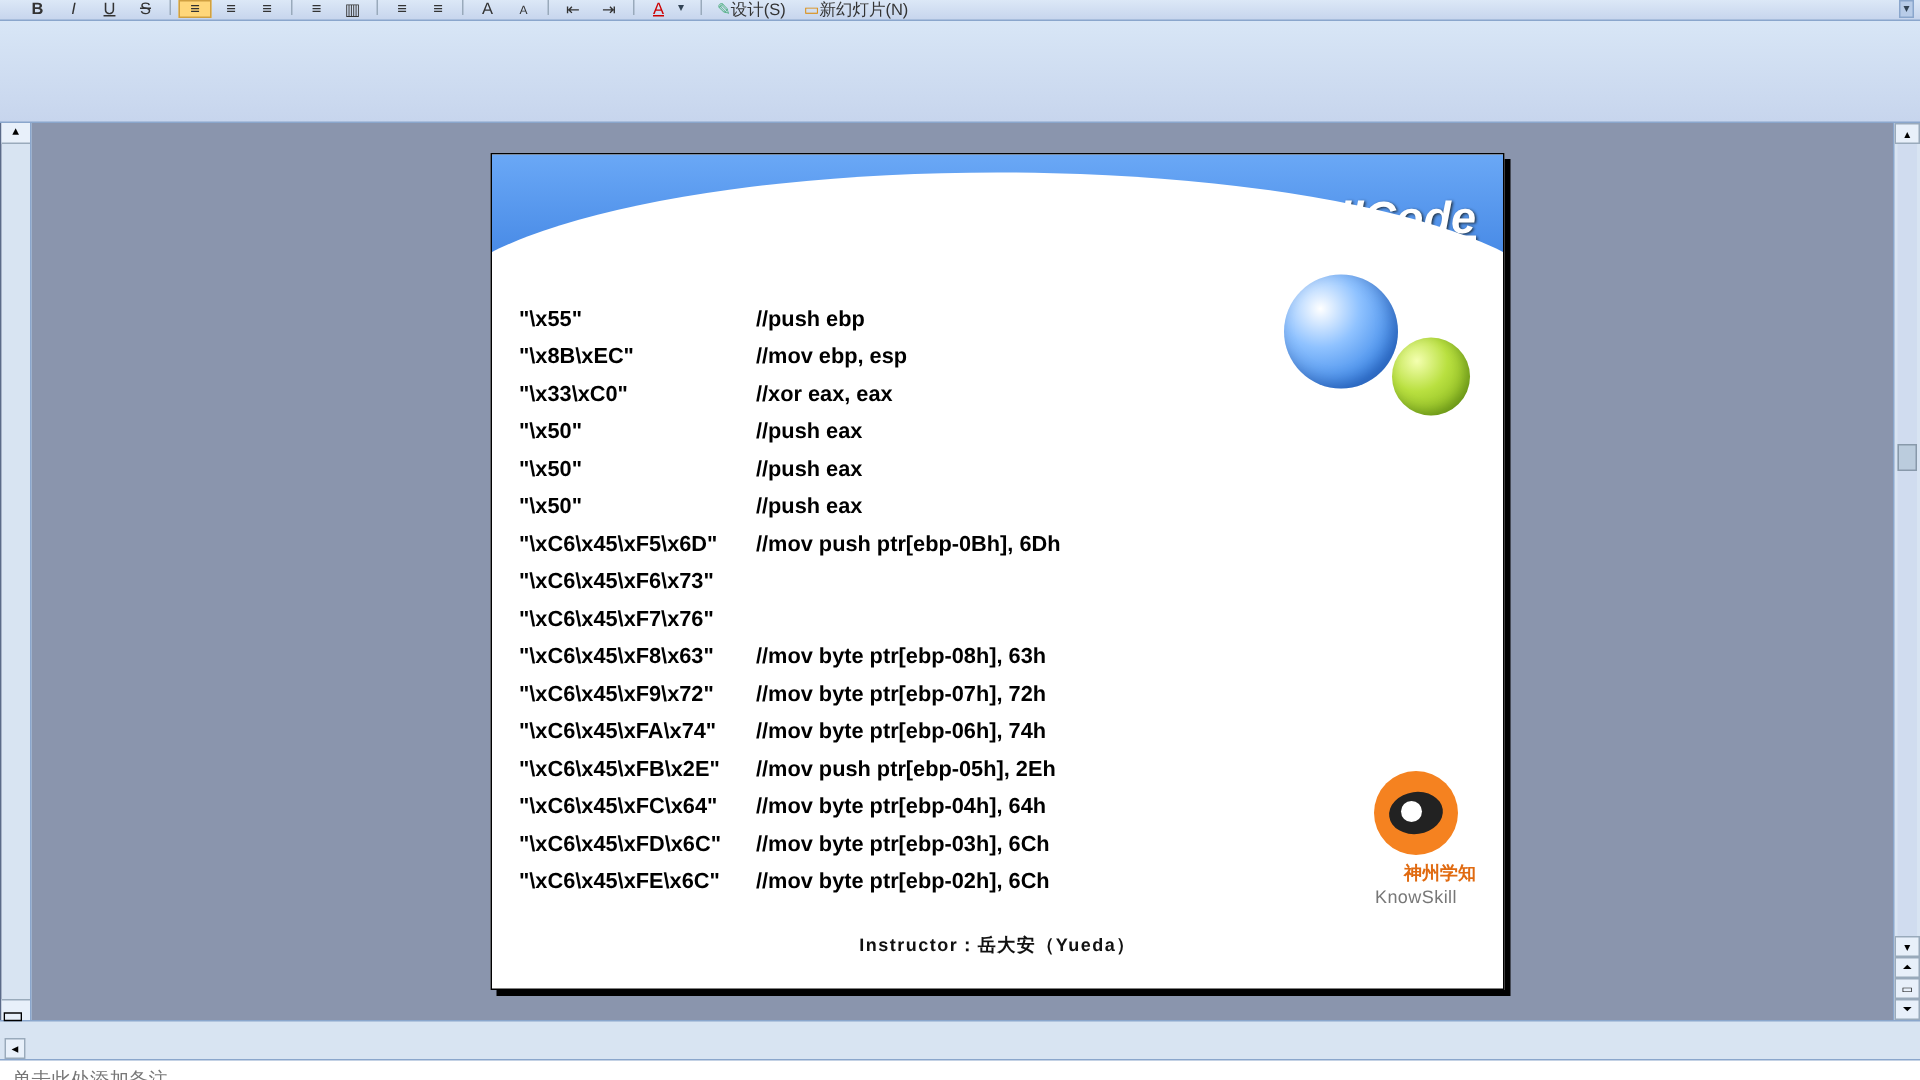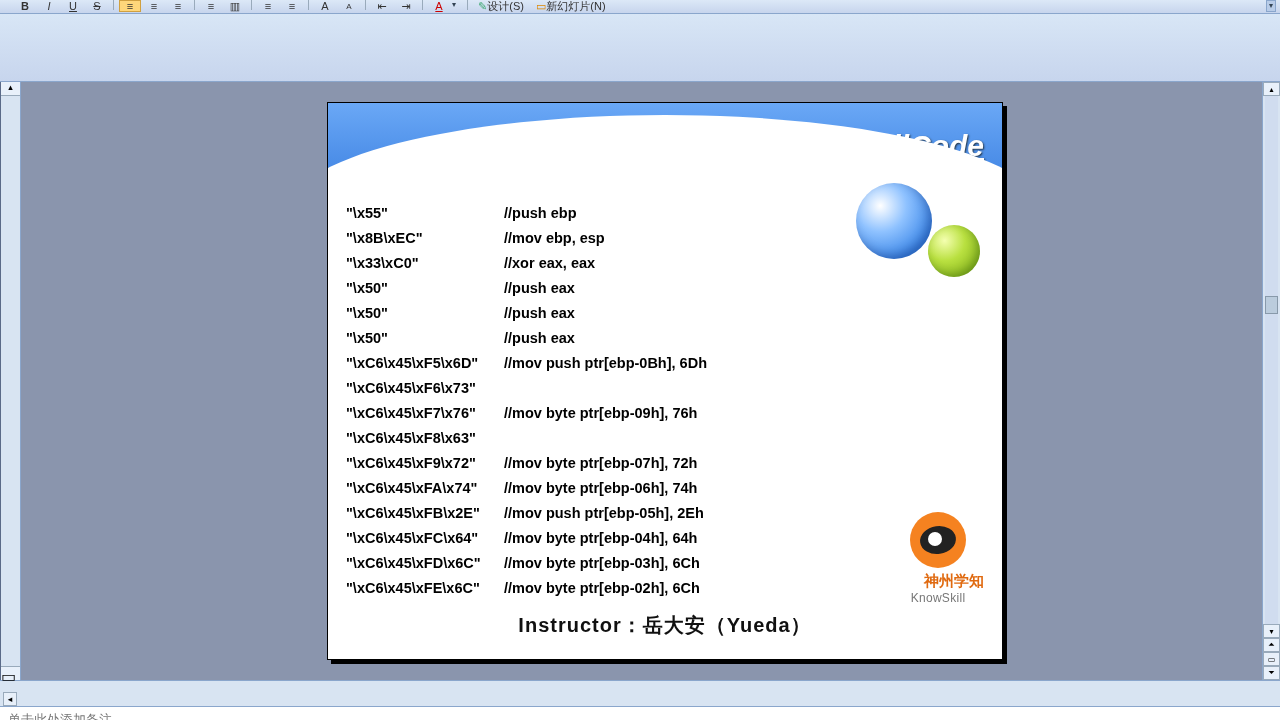--- a/index.html
+++ b/index.html
@@ -81,26 +81,26 @@
   margin:0 auto 4px;
 }
 .logo-ico::before {
   content:""; position:absolute; left:10px; top:14px; width:36px; height:28px;
   background:#222; border-radius:50%; transform:rotate(-8deg);
 }
 .logo-ico::after {
   content:""; position:absolute; left:18px; top:20px; width:14px; height:14px;
   background:#fff; border-radius:50%;
 }
-.logo-cn { color:#e06a10; font-weight:bold; font-size:15px;margin-left:32px; }
+.logo-cn { color:#e06a10; font-weight:bold; font-size:12px;margin-left:32px; }
 .logo-en { color:#777; font-size:12px; letter-spacing:.3px; }
 
 .instructor {
   position:absolute; bottom:20px; left:0; right:0; text-align:center;
-  font-size:20px; font-weight:bold; letter-spacing:1px; color:#111;
+  font-size:12px; font-weight:bold; letter-spacing:1px; color:#111;
 }
 
 
 .notes-bar { height:26px; background:#d8e4f2; border-top:1px solid #8aa6cc; display:flex; align-items:flex-end; }
 .notes-arrow { width:14px; height:14px; background:#e8f0fa; border:1px solid #9ab; font-size:9px; display:flex; align-items:center; justify-content:center; margin-left:3px; }
 .notes-pane {
   height:24px; background:#fff; border-top:1px solid #8aa6cc; padding:4px 8px;
   font-size:13px; color:#777;
 }
 </style>
@@ -186,24 +186,24 @@
           </div>
           <div class="code-row">
             <span class="code-hex">"\xC6\x45\xF5\x6D"</span>
             <span class="code-cmt">//mov push ptr[ebp-0Bh], 6Dh</span>
           </div>
           <div class="code-row">
             <span class="code-hex">"\xC6\x45\xF6\x73"</span>
           </div>
           <div class="code-row">
             <span class="code-hex">"\xC6\x45\xF7\x76"</span>
-            <span class="code-cmt">//mov byte ptr[ebp-09h], 76h</span>
           </div>
           <div class="code-row">
             <span class="code-hex">"\xC6\x45\xF8\x63"</span>
+            <span class="code-cmt">//mov byte ptr[ebp-08h], 63h</span>
           </div>
           <div class="code-row">
             <span class="code-hex">"\xC6\x45\xF9\x72"</span>
             <span class="code-cmt">//mov byte ptr[ebp-07h], 72h</span>
           </div>
           <div class="code-row">
             <span class="code-hex">"\xC6\x45\xFA\x74"</span>
             <span class="code-cmt">//mov byte ptr[ebp-06h], 74h</span>
           </div>
           <div class="code-row">

